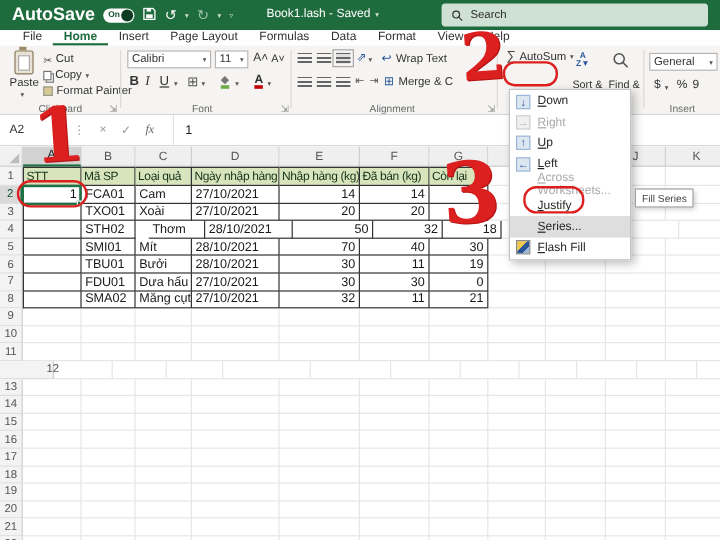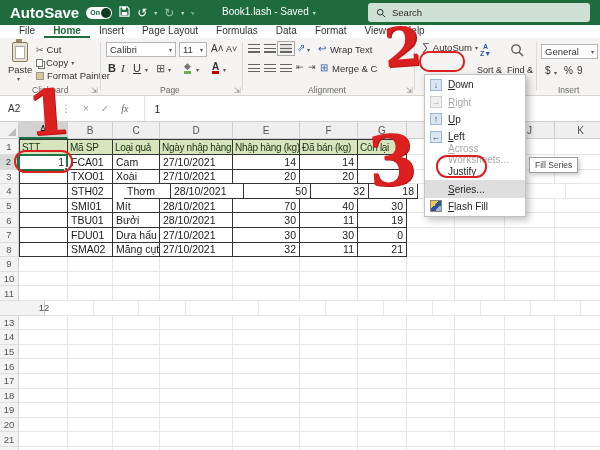--- a/index.html
+++ b/index.html
@@ -190,21 +190,21 @@
     <span class="fmt-btn" style="position:absolute;left:108px;top:24px;font-weight:bold;font-size:11px;">B</span>
     <span class="fmt-btn" style="position:absolute;left:121px;top:24px;font-style:italic;font-family:'Liberation Serif',serif;font-size:11px;">I</span>
     <span class="fmt-btn" style="position:absolute;left:133px;top:24px;text-decoration:underline;font-size:11px;">U</span>
     <span class="caret" style="position:absolute;left:145px;top:28px;">▾</span>
     <span class="fmt-btn" style="position:absolute;left:156px;top:24px;font-size:11px;color:#555;">⊞</span>
       <span class="caret" style="position:absolute;left:168px;top:28px;">▾</span>
     <span class="clr-bar" style="position:absolute;left:184px;top:24px;font-size:9px;color:#777;">◆</span>
       <span class="caret" style="position:absolute;left:196px;top:28px;">▾</span>
     <span class="clr-bar2" style="position:absolute;left:212px;top:24px;font-size:10px;">A</span>
       <span class="caret" style="position:absolute;left:223px;top:28px;">▾</span>
-    <span class="grp-label" style="left:160px;">Page</span>
+    <span class="grp-label" style="left:160px;">Font</span>
     <span class="launcher" style="left:234px;">⇲</span>
     <div class="rb-sep" style="left:242px;"></div>
 
     <span class="al-ic" style="position:absolute;left:248px;top:6px;"></span>
     <span class="al-ic" style="position:absolute;left:264px;top:6px;"></span>
     <span class="al-ic al-press" style="position:absolute;left:280px;top:6px;"></span>
     <span style="position:absolute;left:297px;top:4px;font-size:10px;color:#2b579a;">⇗</span>
       <span class="caret" style="position:absolute;left:307px;top:8px;">▾</span>
     <span class="blue" style="position:absolute;left:318px;top:5px;font-size:10px;">↩</span>
     <span class="rb-txt" style="position:absolute;left:330px;top:6px;">Wrap Text</span>

